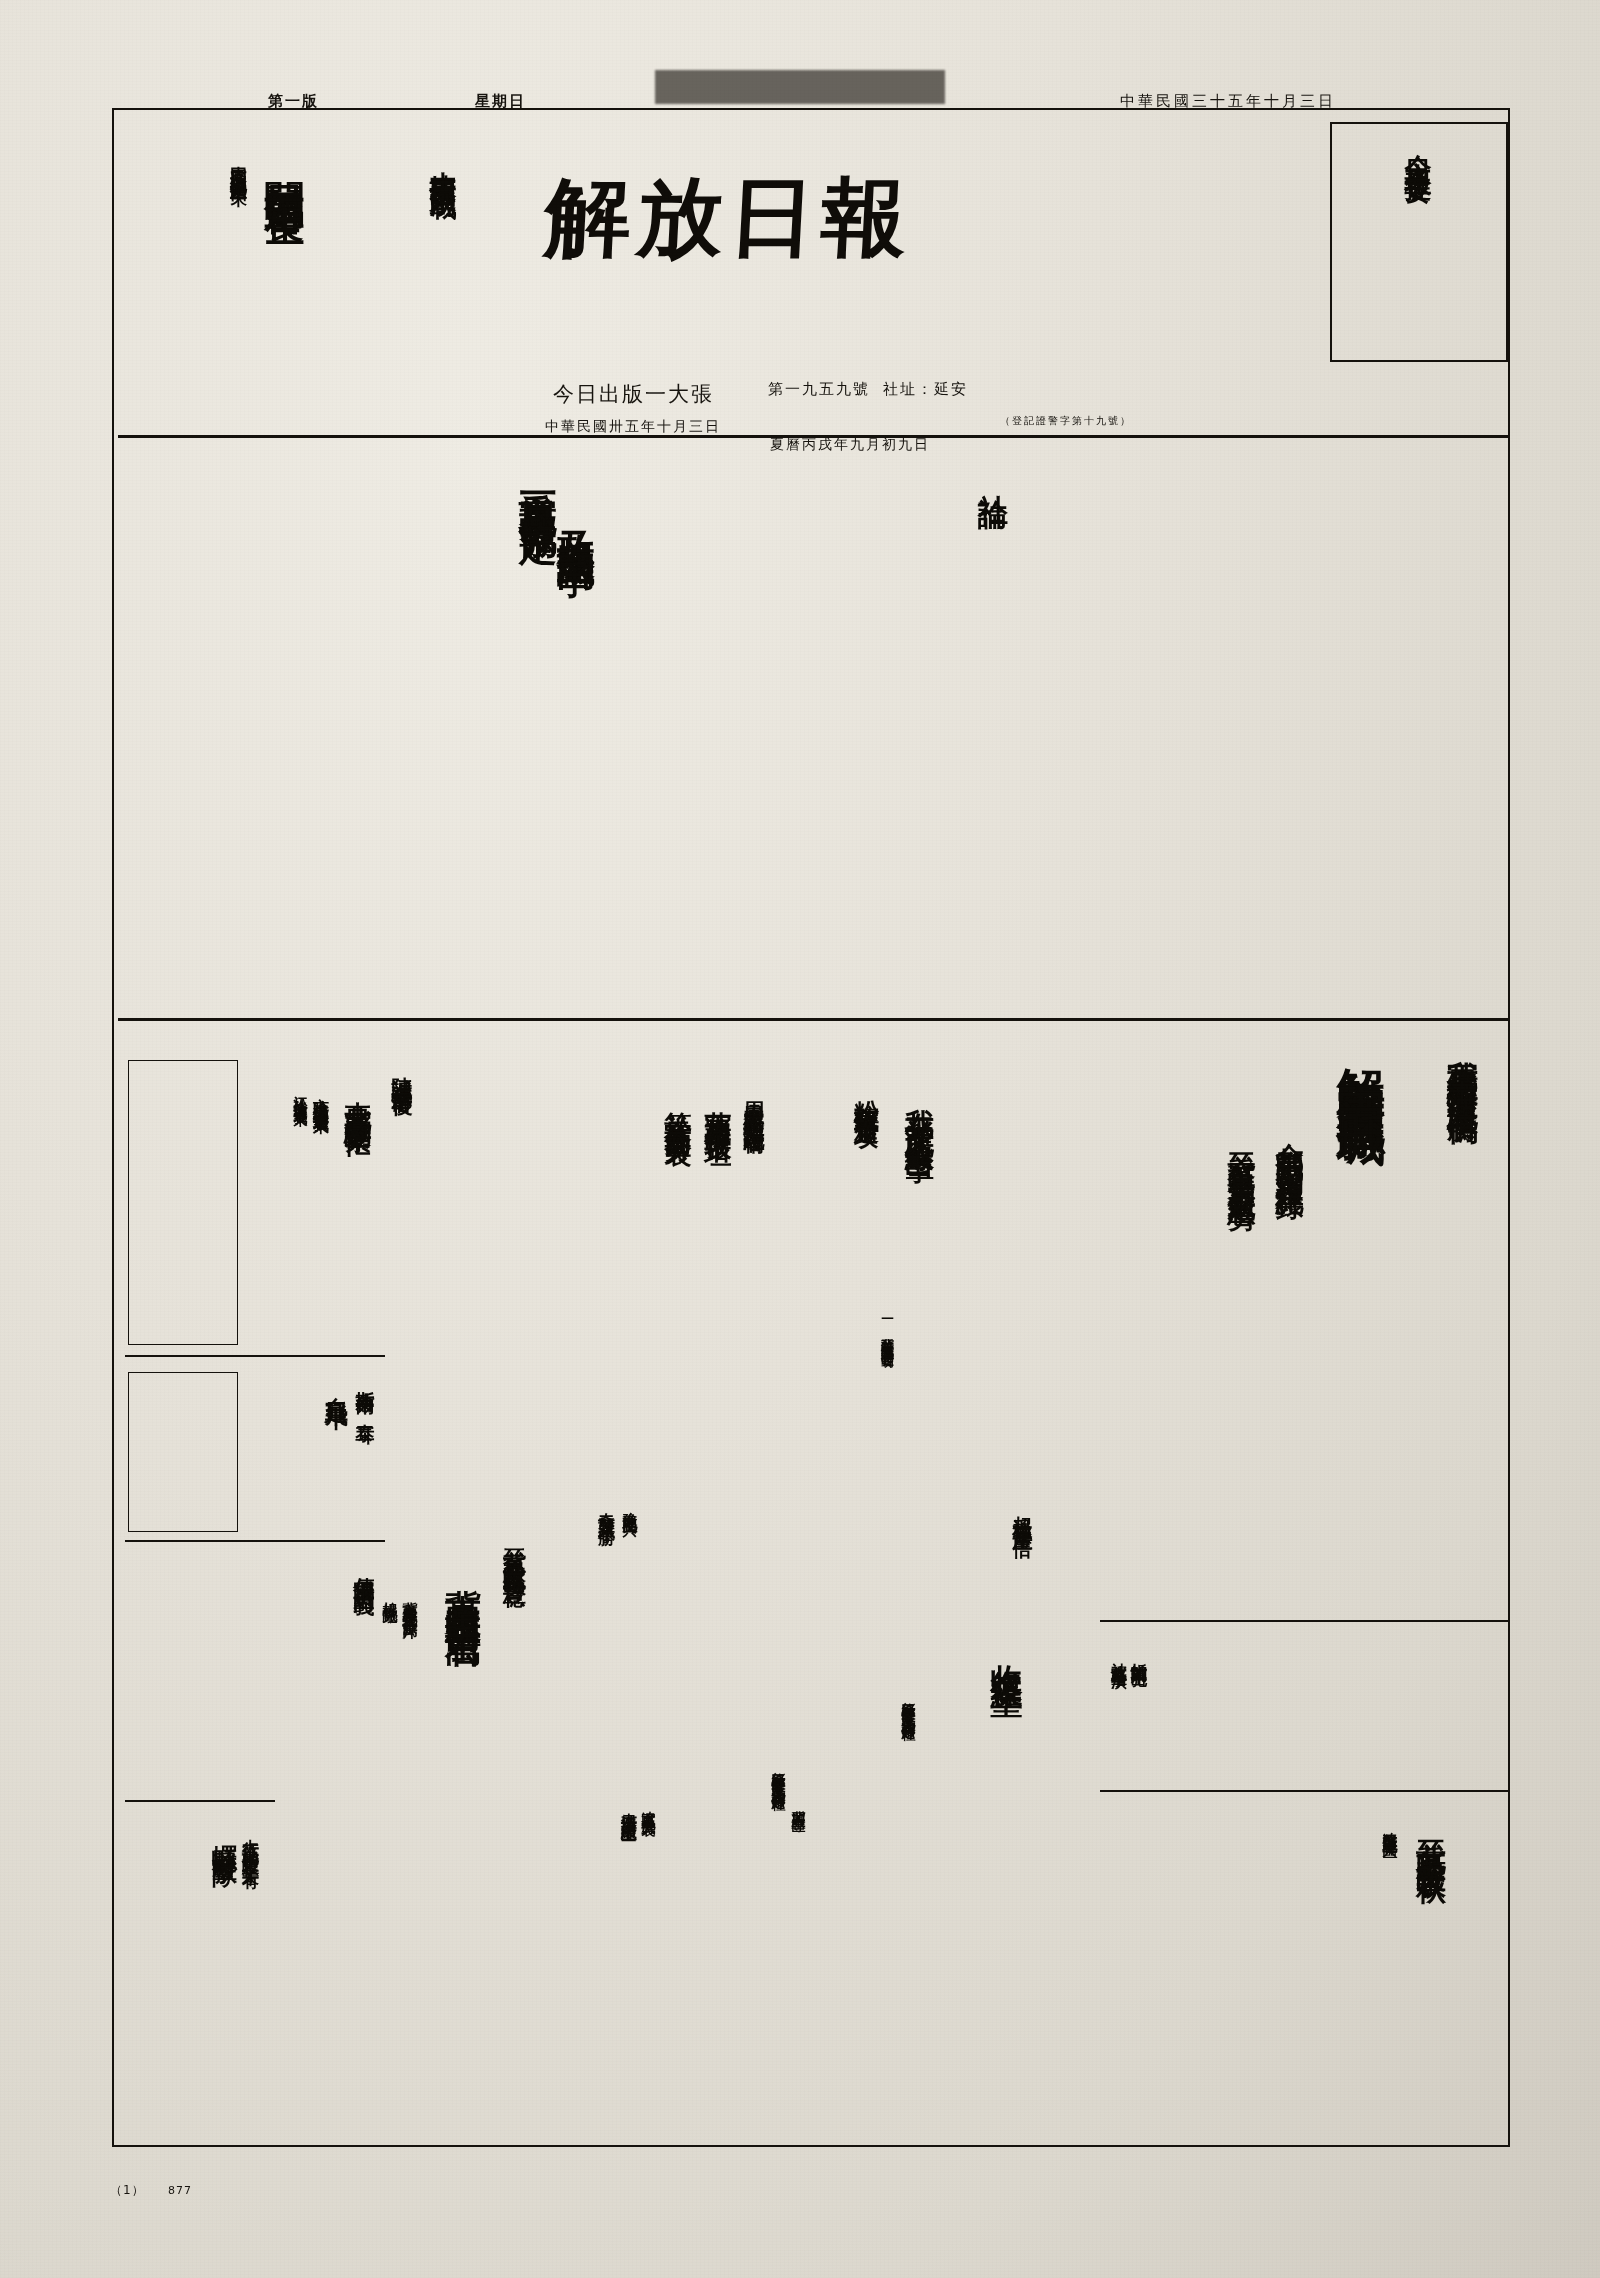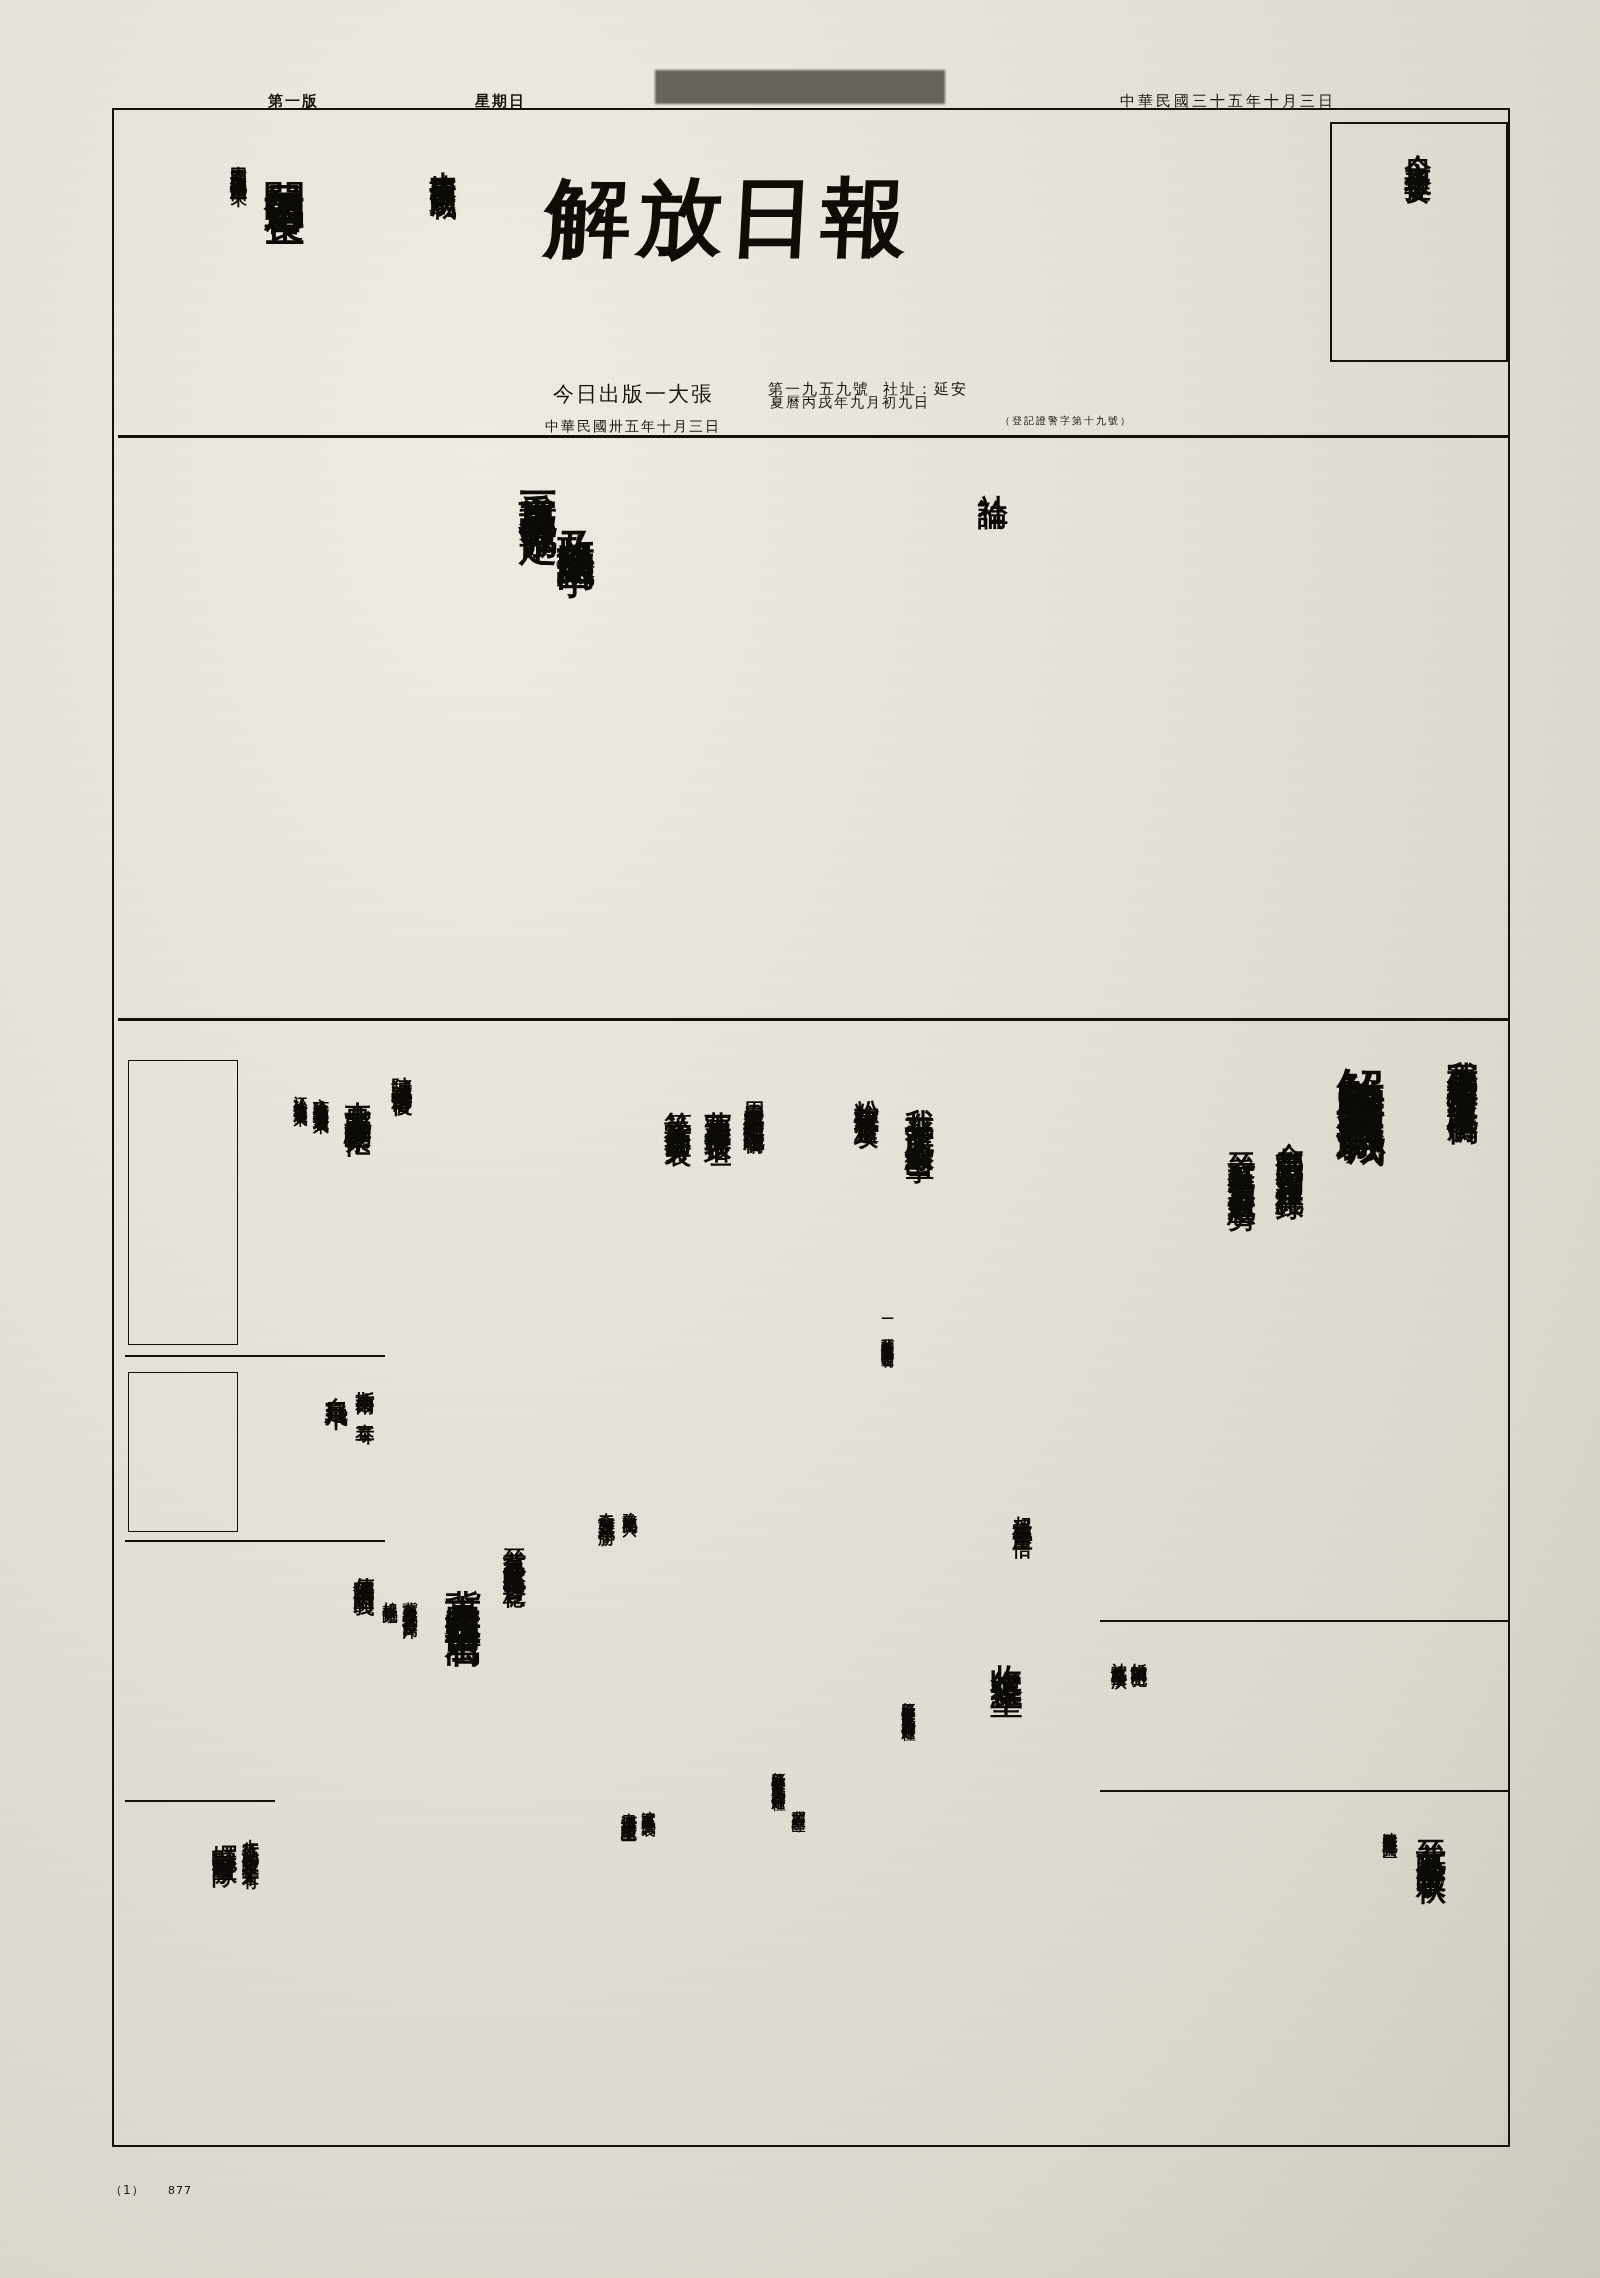--- a/index.html
+++ b/index.html
@@ -108,21 +108,21 @@
   <div class="mast-sub" style="left:1120px; top:92px; font-size:15px; letter-spacing:3px;text-align:center;">中華民國三十五年十月三日</div>
 
   <div class="smear" style="left:655px; top:70px; width:290px; height:34px; opacity:.85;"></div>
 
   <div id="masthead-title" style="left:545px; top:160px;">解放日報</div>
 
   <div class="mast-sub" style="left:553px; top:380px; font-size:21px;">今日出版一大張</div>
   <div class="mast-sub" style="left:768px; top:380px; font-size:15px;">第一九五九號</div>
   <div class="mast-sub" style="left:883px; top:380px; font-size:15px;">社址：延安</div>
   <div class="mast-sub" style="left:545px; top:418px; font-size:14px;">中華民國卅五年十月三日</div>
-  <div class="mast-sub" style="left:770px; top:394px; font-size:14px;">夏曆丙戌年九月初九日</div>
+  <div class="mast-sub" style="left:770px; top:436px; font-size:14px;">夏曆丙戌年九月初九日</div>
   <div class="mast-sub" style="left:1000px; top:414px; font-size:10px;">（登記證警字第十九號）</div>
 
   <div class="hdr-box" style="left:1330px; top:122px; width:178px; height:240px;"></div>
   <div class="big-head" style="left:1400px; top:132px; font-size:27px; letter-spacing:5px; height:220px;">今日本報提要</div>
 
   <div class="tiny-col" style="left:1292px; top:130px; height:205px; width:18px;">邊區人民蔣管區逃亡難民返鄉者</div>
   <div class="tiny-col" style="left:1274px; top:130px; height:90px; width:18px;">（以上一版）</div>
   <div class="tiny-col" style="left:1256px; top:130px; height:190px; width:18px;">東北蘇區新形勢總結</div>
   <div class="tiny-col" style="left:1238px; top:130px; height:205px; width:18px;">晉綏邊區各縣直接選舉動員</div>
   <div class="tiny-col" style="left:1220px; top:130px; height:205px; width:18px;">我政府嚴正警告美艦侵犯領海</div>

